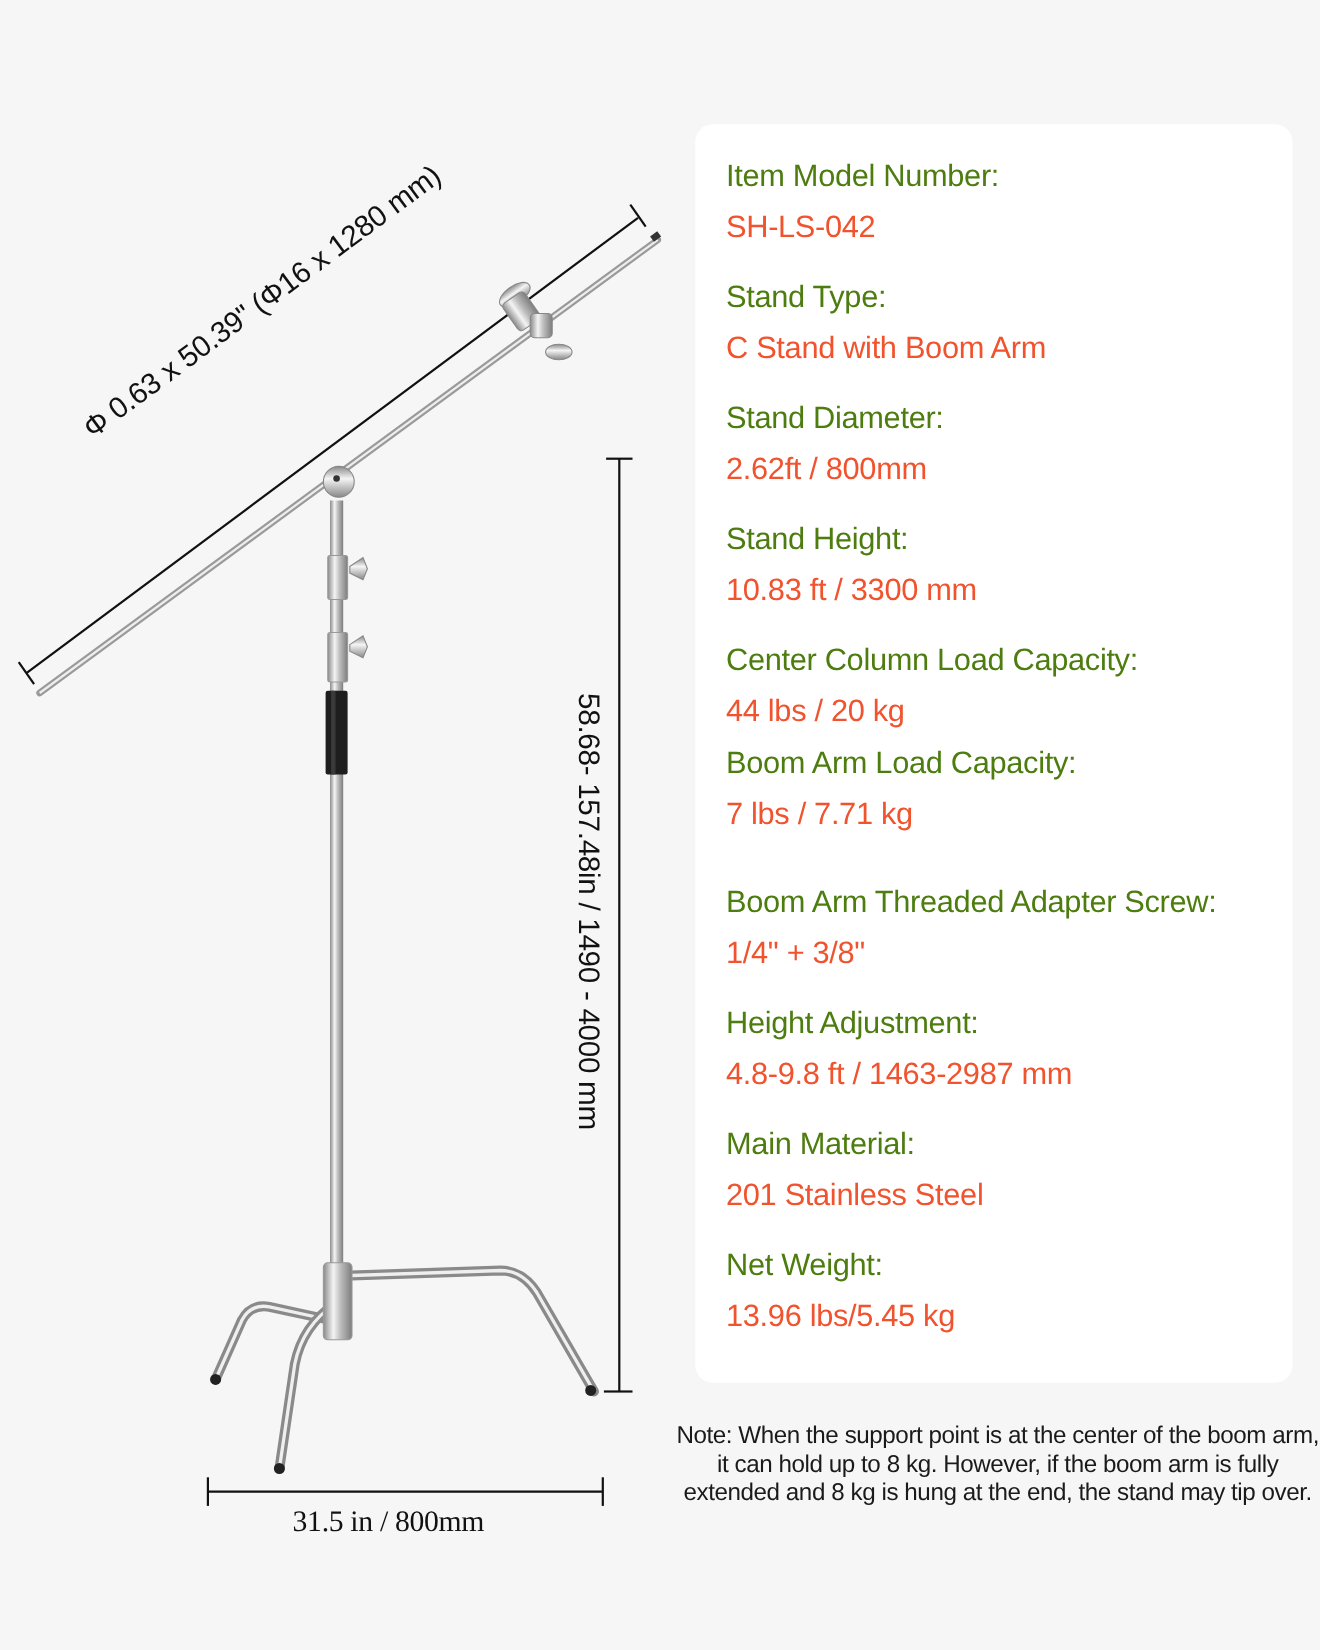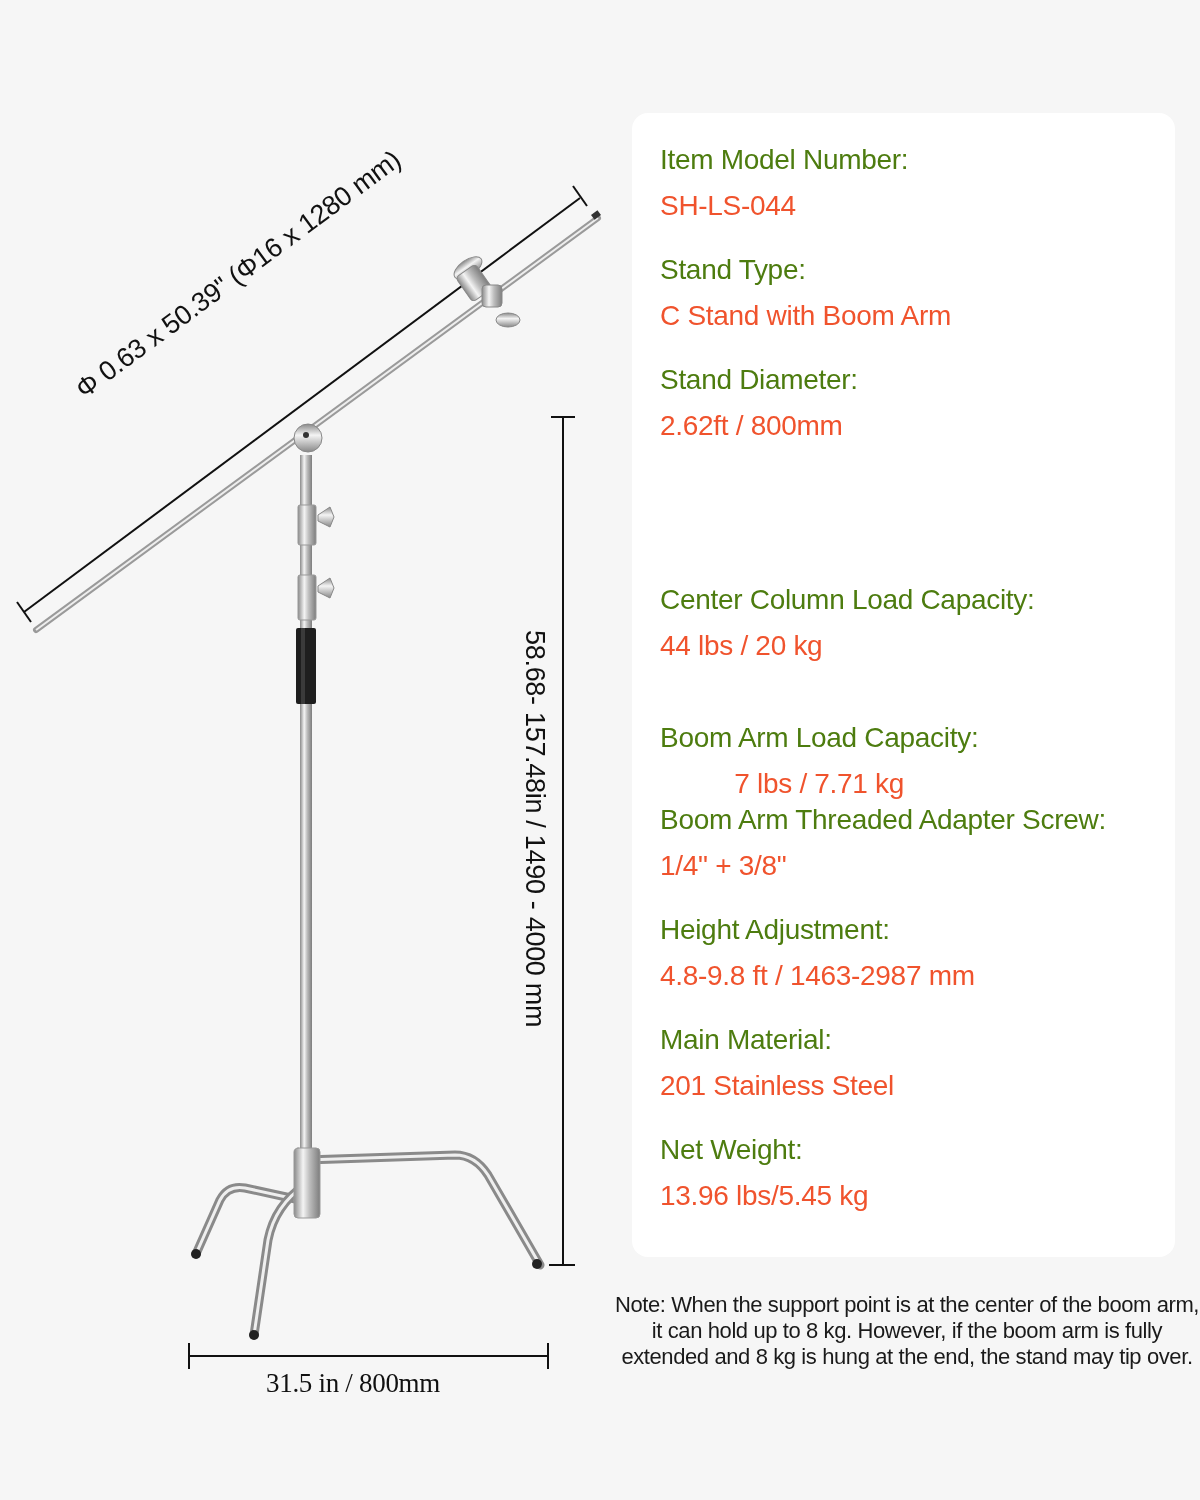--- a/index.html
+++ b/index.html
@@ -85,35 +85,39 @@
   </g>
 </svg>
 
 <div class="dim-text" style="left: 70px; top: 380px; font-size: 27px; transform: rotate(-36.5deg); transform-origin: left top;">Φ 0.63 x 50.39" (Φ16 x 1280 mm)</div>
 <div class="dim-text" style="left: 550px; top: 630px; font-size: 27px; transform: rotate(90deg); transform-origin: left top;">58.68- 157.48in / 1490 - 4000 mm</div>
 <div class="dim-text" style="left: 266px; top: 1368px; font-size: 27px; font-family: Liberation Serif, serif;">31.5 in / 800mm</div>
 
 <div class="card">
   <div class="spec" style="top: 30px;">
     <div class="label">Item Model Number:</div>
-    <div class="value">SH-LS-044</div>
+    <div class="value">SH-LS-042</div>
   </div>
   <div class="spec" style="top: 140px;">
     <div class="label">Stand Type:</div>
     <div class="value">C Stand with Boom Arm</div>
   </div>
   <div class="spec" style="top: 250px;">
     <div class="label">Stand Diameter:</div>
     <div class="value">2.62ft / 800mm</div>
   </div>
+  <div class="spec" style="top: 360px;">
+    <div class="label">Stand Height:</div>
+    <div class="value">10.83 ft / 3300 mm</div>
+  </div>
   <div class="spec" style="top: 470px;">
     <div class="label">Center Column Load Capacity:</div>
     <div class="value">44 lbs / 20 kg</div>
   </div>
-  <div class="spec" style="top: 608px; text-align: center;">
+  <div class="spec" style="top: 564px;">
     <div class="label">Boom Arm Load Capacity:</div>
     <div class="value">7 lbs / 7.71 kg</div>
   </div>
   <div class="spec" style="top: 690px;">
     <div class="label">Boom Arm Threaded Adapter Screw:</div>
     <div class="value">1/4" + 3/8"</div>
   </div>
   <div class="spec" style="top: 800px;">
     <div class="label">Height Adjustment:</div>
     <div class="value">4.8-9.8 ft / 1463-2987 mm</div>

